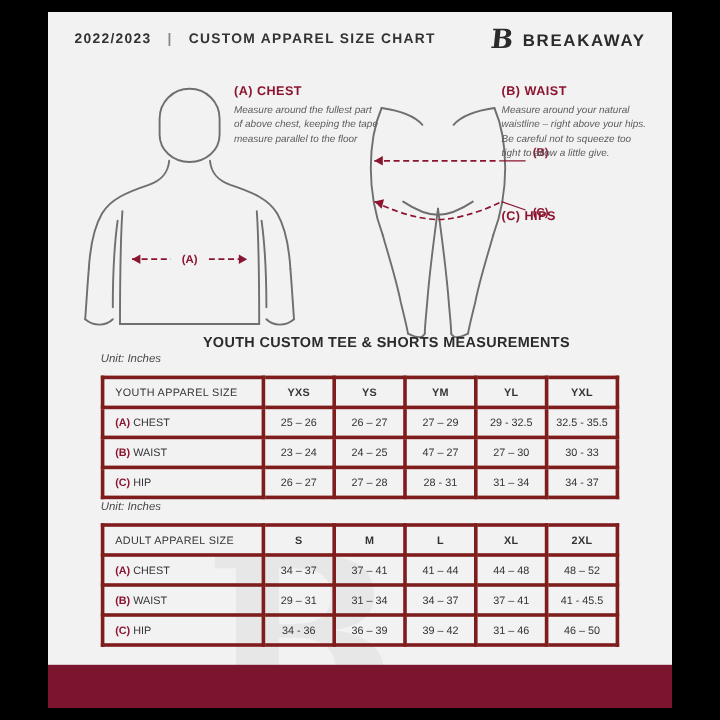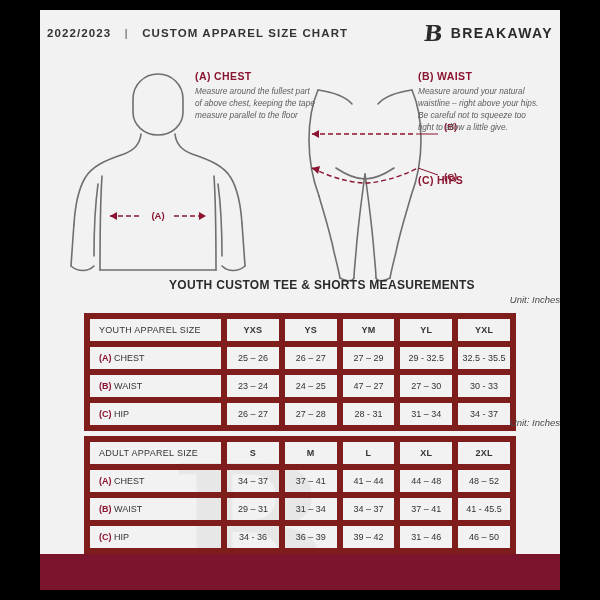--- a/index.html
+++ b/index.html
@@ -43,21 +43,21 @@
   }
   
   .header {
     position: absolute;
     left: 0;
     top: 0;
     width: 520px;
     height: 46px;
     display: flex;
     align-items: center;
-    padding: 0 7px;
+    padding: 0 22px;
     box-sizing: border-box;
   }
   .header-title {
     font-size: 11.5px;
     font-weight: bold;
     letter-spacing: 1.1px;
     color: #333333;
     white-space: nowrap;
   }
   .header-sep {
@@ -120,40 +120,40 @@
 
   
   .section-title {
     text-align: center;
     font-size: 12px;
     font-weight: bold;
     color: #2b2b2b;
     letter-spacing: 0.3px;
   }
   .section-sub {
-    text-align: right;
+    text-align: left;
     font-size: 9.5px;
     font-style: italic;
     color: #4a4a4a;
     margin-top: 2px;
   }
 
   .table-wrap {
     position: absolute;
     left: 44px;
     width: 476px;
   }
   table.size {
     border-collapse: collapse;
     width: 432px;
     background: transparent;
     table-layout: fixed;
   }
   table.size th, table.size td {
-    border: 6px solid #7f1d1d;
+    border: 3px solid #7f1d1d;
     height: 22px;
     font-size: 9px;
     color: #333333;
     text-align: center;
     padding: 0;
   }
   table.size th.rowhead, table.size td.rowhead {
     text-align: left;
     padding-left: 9px;
     width: 122px;

